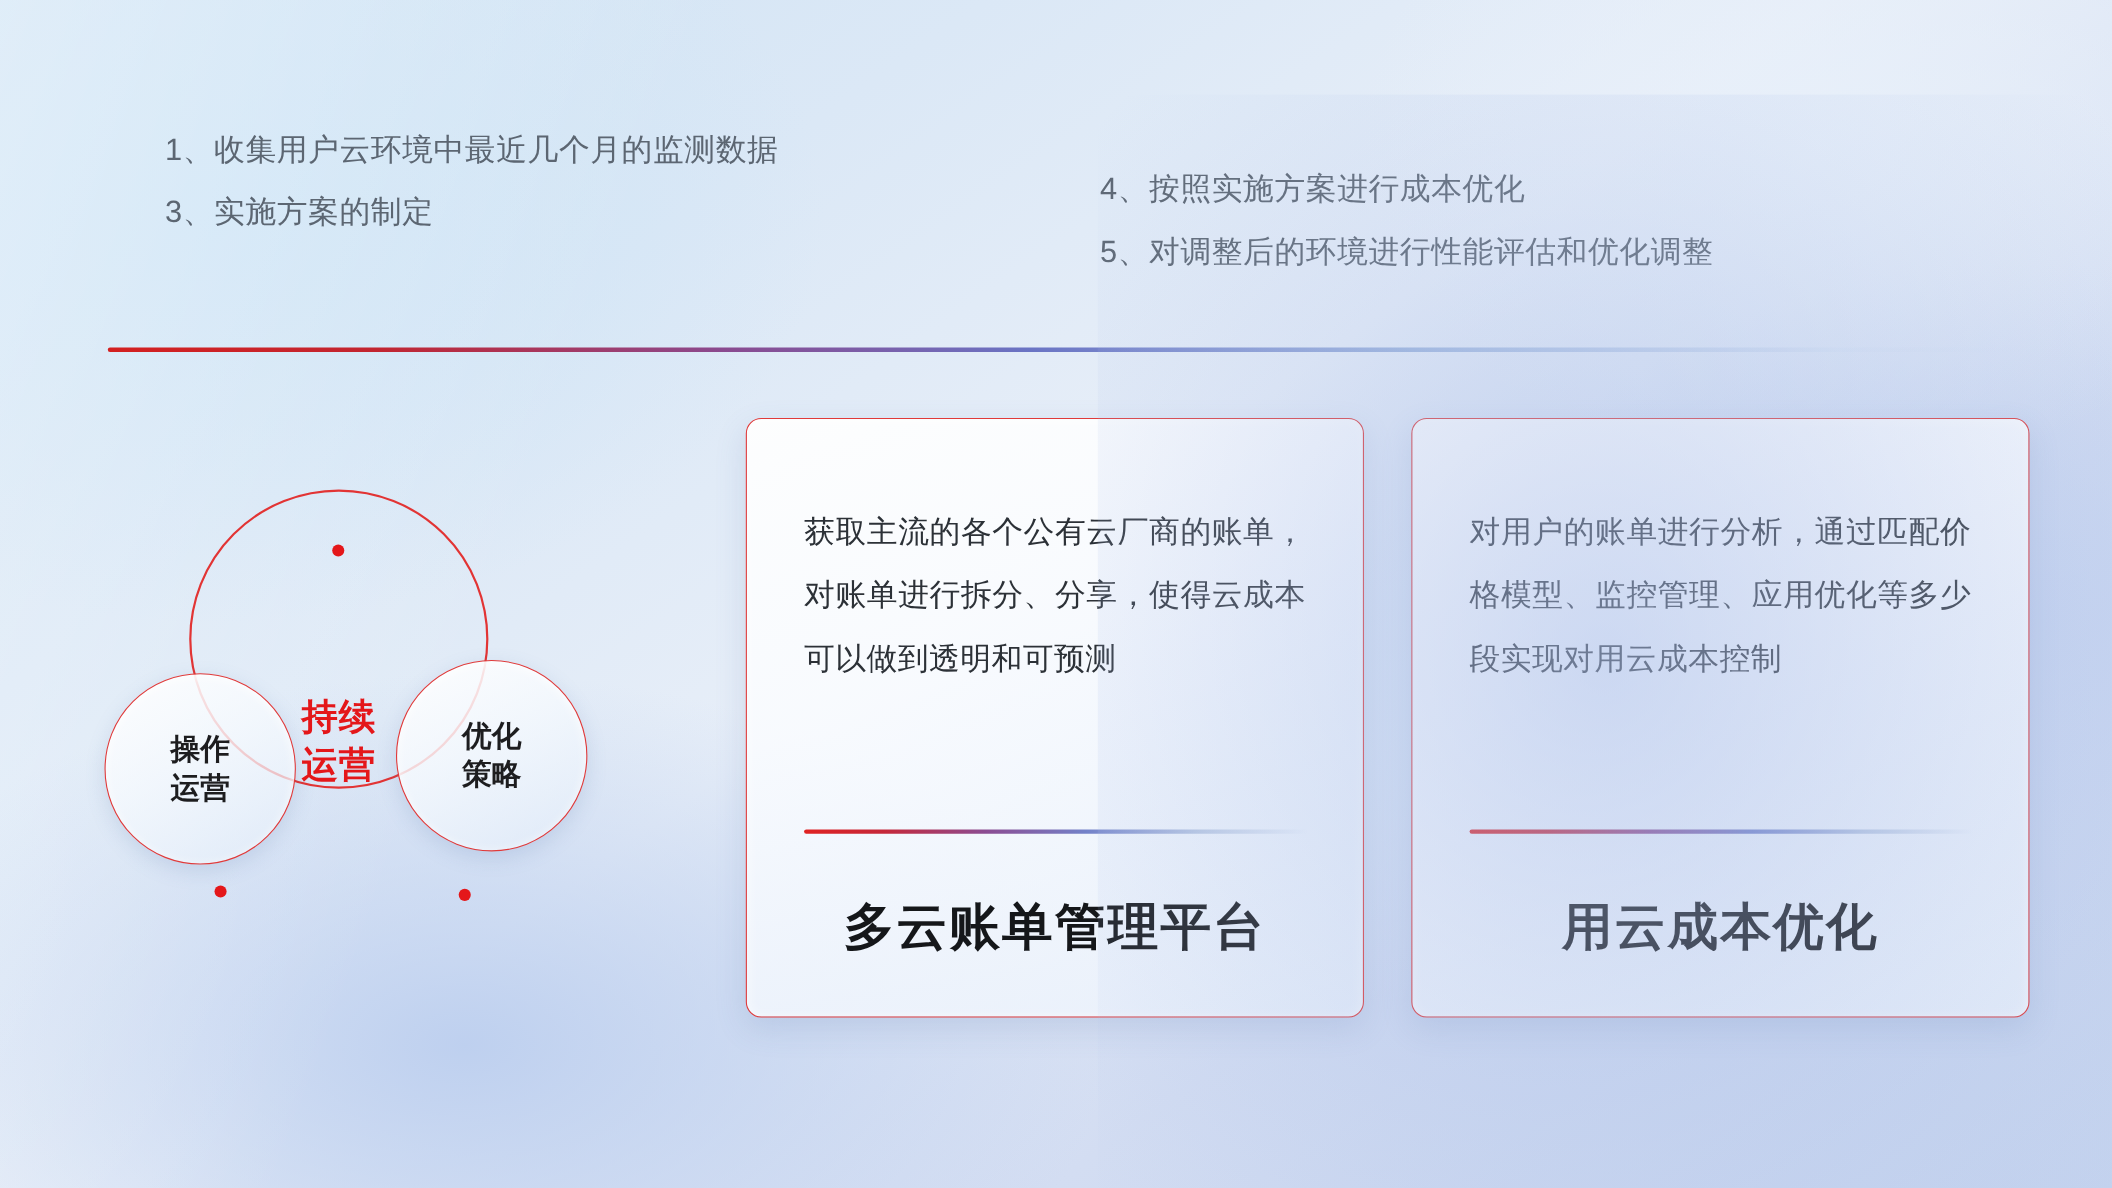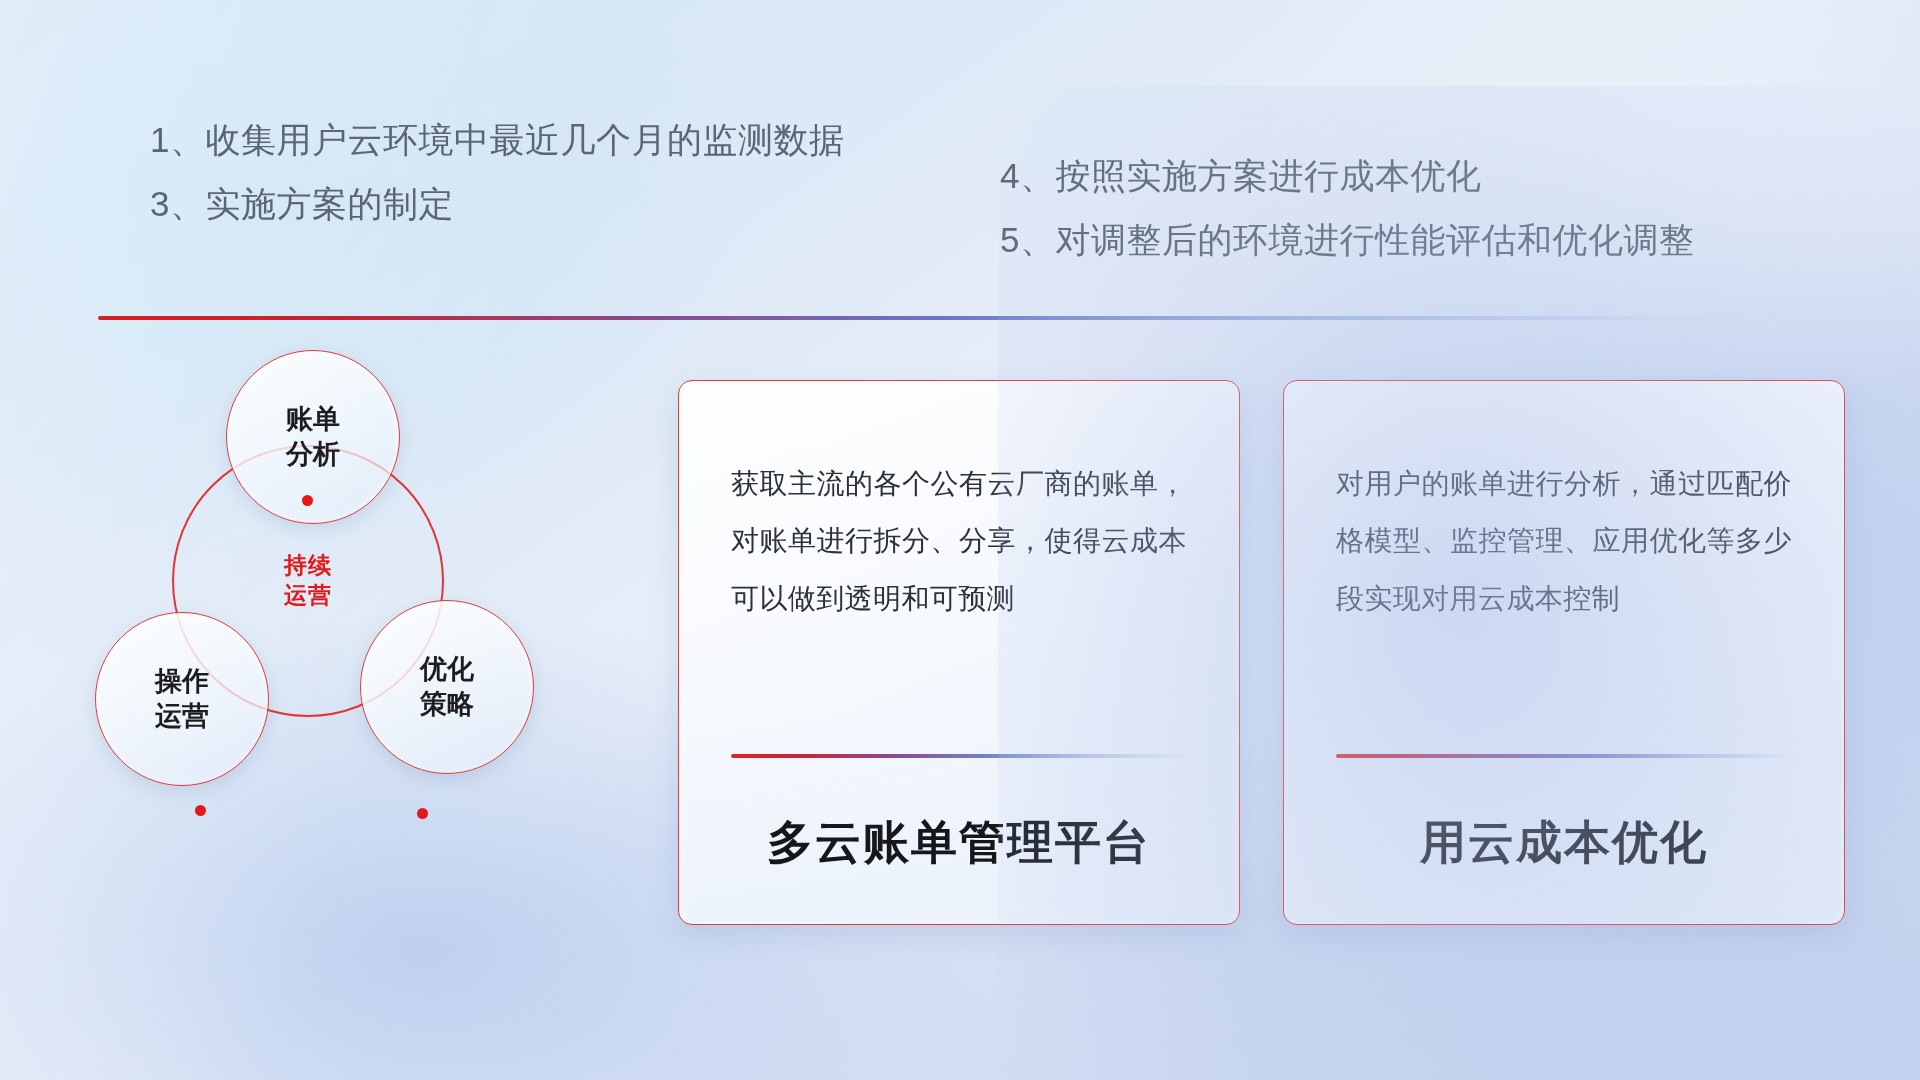--- a/index.html
+++ b/index.html
@@ -45,21 +45,21 @@
     width: 60%;
     height: 120%;
     background: radial-gradient(ellipse at 40% 40%, rgba(169,189,232,0.55) 0%, rgba(169,189,232,0) 65%);
     pointer-events: none;
   }
 
   
   .list-col {
     position: absolute;
     color: #5c6672;
-    font-size: 35px;
+    font-size: 28px;
     line-height: 1.0;
   }
   .list-col .li {
     white-space: nowrap;
     margin-bottom: 29px;
     letter-spacing: 0.5px;
   }
   #list-left { left: 150px; top: 122px; }
   #list-right { left: 1000px; top: 158px; }
 
@@ -111,25 +111,25 @@
     border: 2px solid #e23434;
     box-sizing: border-box;
   }
   #ring-label {
     position: absolute;
     left: 77px;
     top: 95px;
     width: 272px;
     height: 272px;
     display: flex;
-    align-items: center;
+    align-items: flex-end;
     justify-content: center;
     text-align: center;
     color: #e4171a;
-    font-size: 23px;
+    font-size: 33px;
     font-weight: 800;
     line-height: 1.3;
     letter-spacing: 1px;
   }
   .dot {
     position: absolute;
     width: 11px;
     height: 11px;
     border-radius: 50%;
     background: #e4171a;
@@ -192,26 +192,20 @@
   <div class="list-col" id="list-right">
     <div class="li">4、按照实施方案进行成本优化</div>
     <div class="li">5、对调整后的环境进行性能评估和优化调整</div>
   </div>
 
   <div id="divider"></div>
 
   <div id="venn">
     <div id="ring"></div>
 
-    <div class="bubble" id="bubble-top">
-      <span>
-        <span>账单</span><br>
-        <span>分析</span>
-      </span>
-    </div>
 
     <div class="bubble" id="bubble-left">
       <span>
         <span>操作</span><br>
         <span>运营</span>
       </span>
     </div>
 
     <div class="bubble" id="bubble-right">
       <span>

